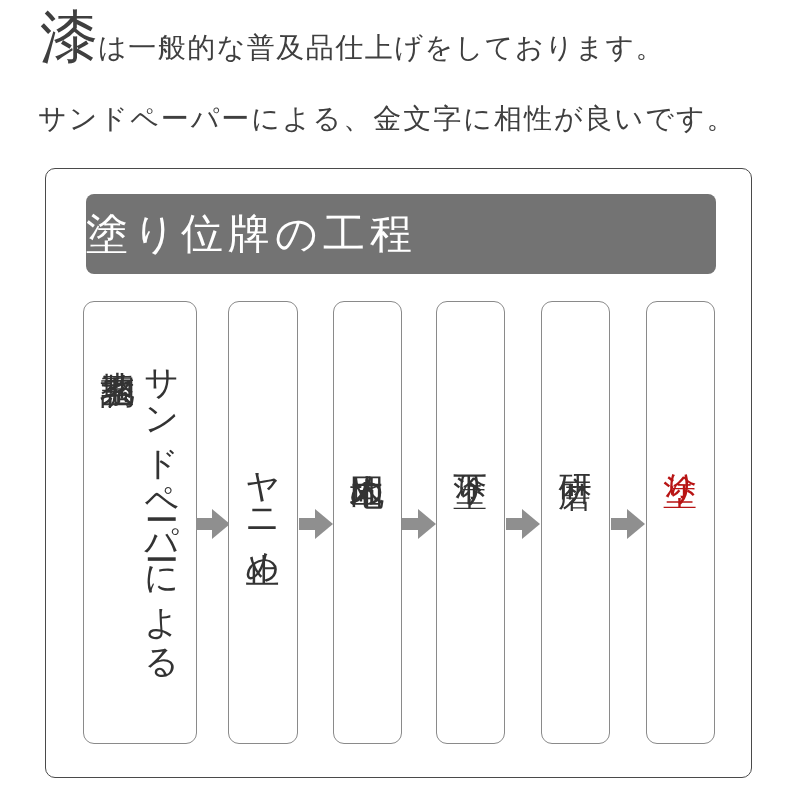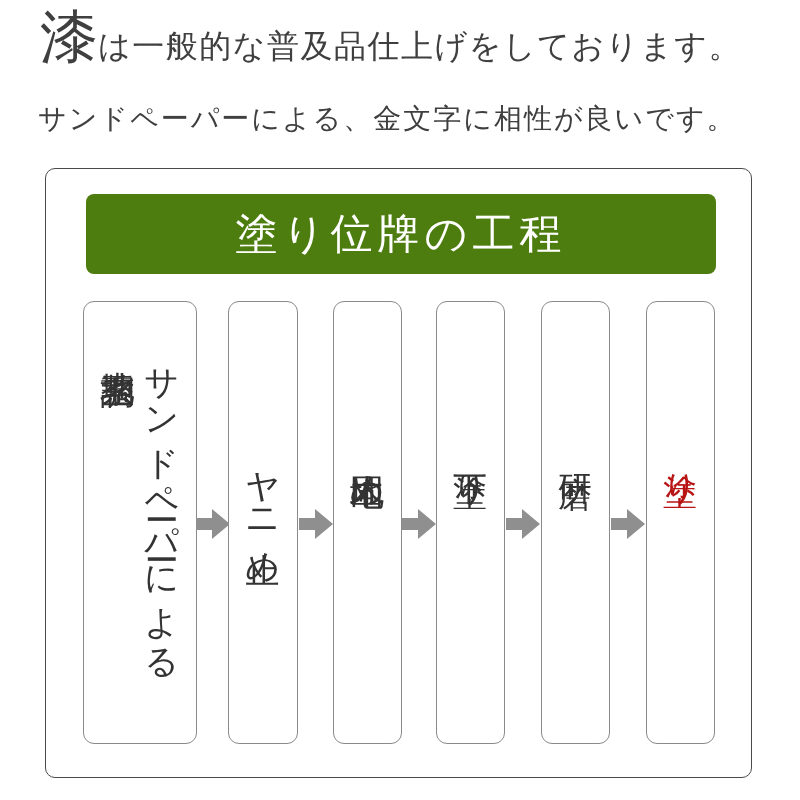--- a/index.html
+++ b/index.html
@@ -21,21 +21,21 @@
     color: #3f3f3f;
     font-family: "Liberation Serif", "DejaVu Serif", serif;
     white-space: nowrap;
   }
   .intro-line1 .lead {
     font-size: 58px;
     line-height: 1.1;
     letter-spacing: 0;
   }
   .intro-line1 .rest {
-    font-size: 32px;
+    font-size: 28px;
     letter-spacing: 1.5px;
     margin-top: 40px;
   }
   .intro-line2 {
     position: absolute;
     left: 38px;
     top: 100px;
     margin: 0;
     color: #3f3f3f;
     font-family: "Liberation Serif", "DejaVu Serif", serif;
@@ -57,25 +57,24 @@
     background: #ffffff;
   }
 
   
   .title-bar {
     position: absolute;
     left: 40px;
     top: 25px;
     width: 630px;
     height: 80px;
-    background: #4d7c0f;
+    background: #737373;
     border-radius: 8px;
     display: flex;
     align-items: center;
-    justify-content: center;
   }
   .title-bar span {
     color: #ffffff;
     font-size: 42px;
     font-weight: 500;
     letter-spacing: 5px;
     white-space: nowrap;
   }
 
   

